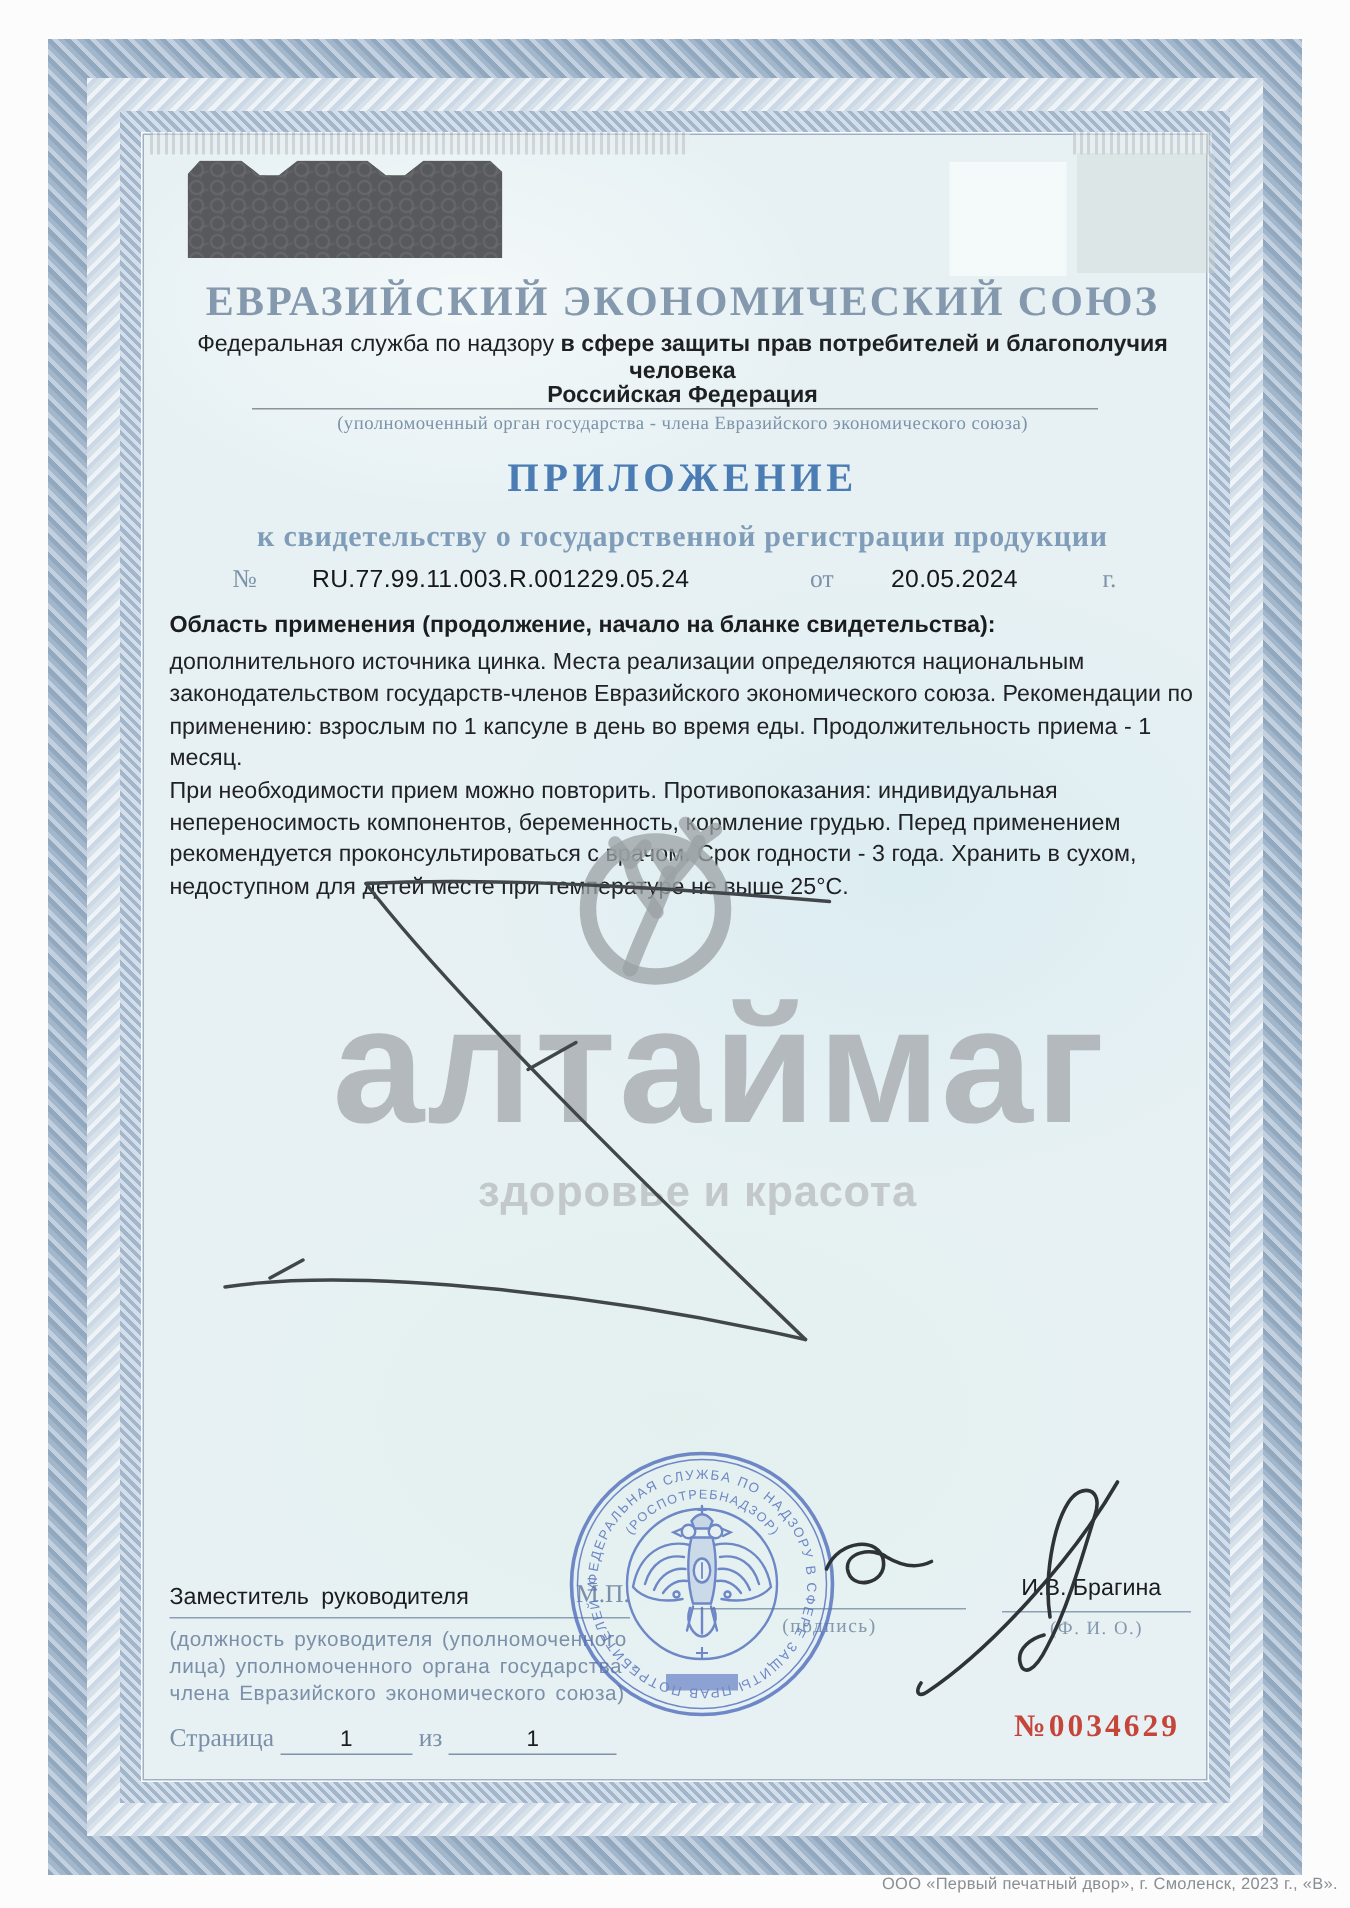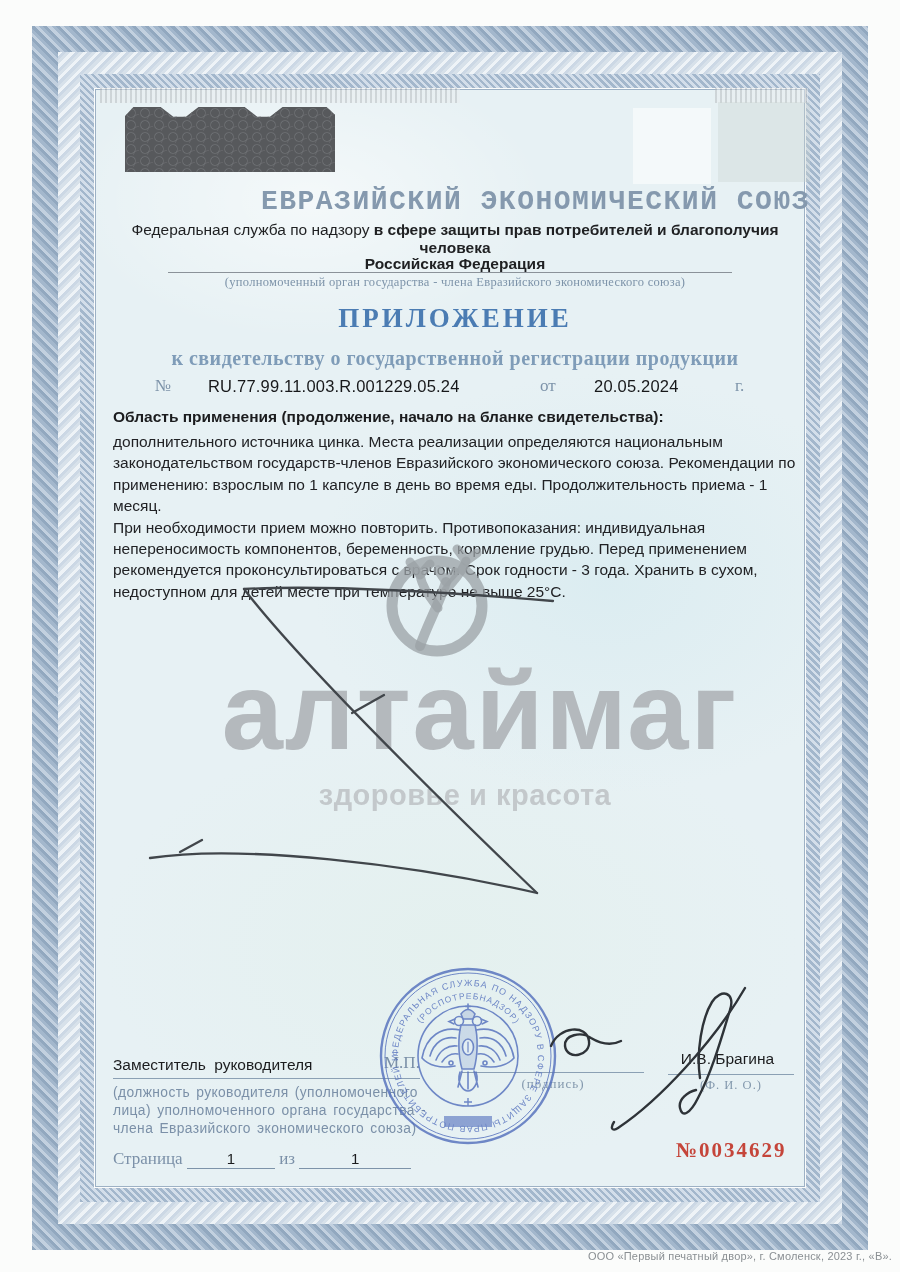--- a/index.html
+++ b/index.html
@@ -30,22 +30,22 @@
   .stripes{height:15px;opacity:.5;
     background:repeating-linear-gradient(90deg,#b4b8bb 0 2px,#e9edef 2px 5px);}
   .holo-block{width:210px;height:65px;background-color:#57595c;
     background-image:
       radial-gradient(circle 6px at 6px 6px, rgba(130,133,136,0) 3.6px, #6d7073 4.2px, rgba(130,133,136,0) 5.4px),
       radial-gradient(circle 6px at 13px 12px, rgba(130,133,136,0) 3.6px, #67696c 4.2px, rgba(130,133,136,0) 5.4px);
     background-size:14px 12px;
     clip-path:polygon(0 14%,4% 0,17% 0,23% 15%,29% 15%,35% 0,57% 0,63% 15%,69% 15%,75% 0,96% 0,100% 12%,100% 100%,0 100%);}
   .faint-rect1{width:78px;height:76px;background:rgba(255,255,255,.55);}
   .faint-rect2{width:92px;height:80px;background:rgba(203,214,211,.38);}
-  .union-title{left:100px;top:186px;width:710px;text-align:right;
-    font-family:Liberation Mono, monospace;font-weight:bold;font-size:28px;
+  .union-title{left:100px;top:186px;width:710px;text-align:center;
+    font-family:Liberation Serif, serif;font-weight:bold;font-size:28px;
     letter-spacing:1.5px;color:#8599ae;}
   .fed-line{left:100px;width:710px;text-align:center;font-size:15.5px;color:#1f2022;}
   .fed-line b{font-weight:bold;text-align:center;}
   .rule{left:168px;top:272px;width:564px;border-top:1.2px solid #8b9299;height:0;}
   .auth-caption{left:100px;top:275px;width:710px;text-align:center;
     font-family:"Liberation Serif",serif;font-size:12.5px;color:#7d93a9;letter-spacing:.3px;}
   .doc-title{left:100px;top:303px;width:710px;text-align:center;
     font-family:"Liberation Serif",serif;font-weight:bold;font-size:27px;
     letter-spacing:3px;color:#4b7cb3;}
   .doc-subtitle{left:100px;top:347px;width:710px;text-align:center;

